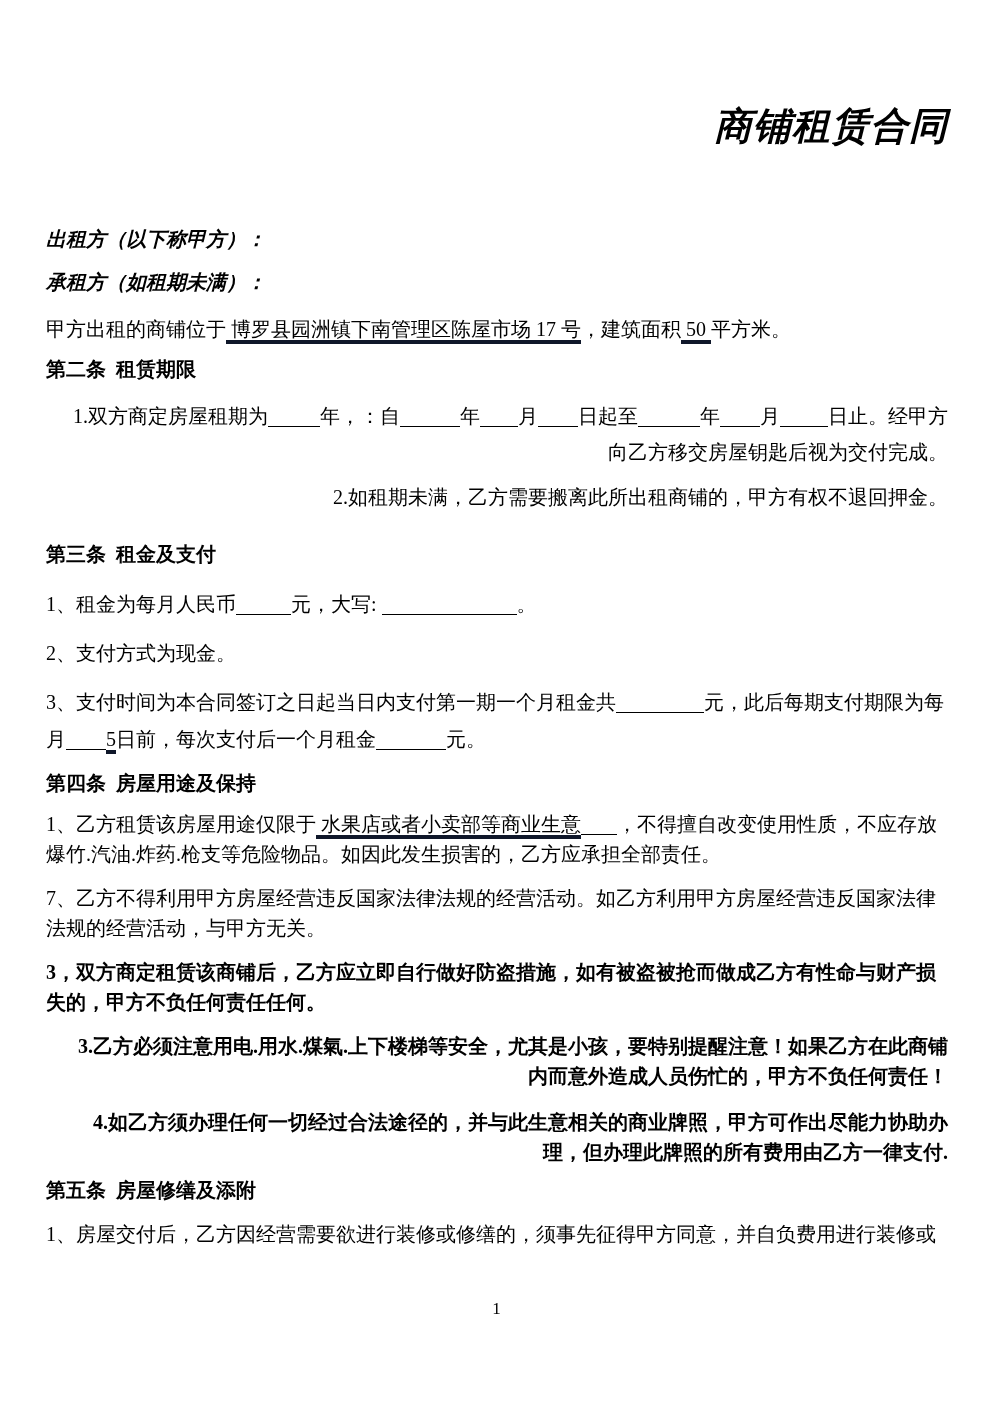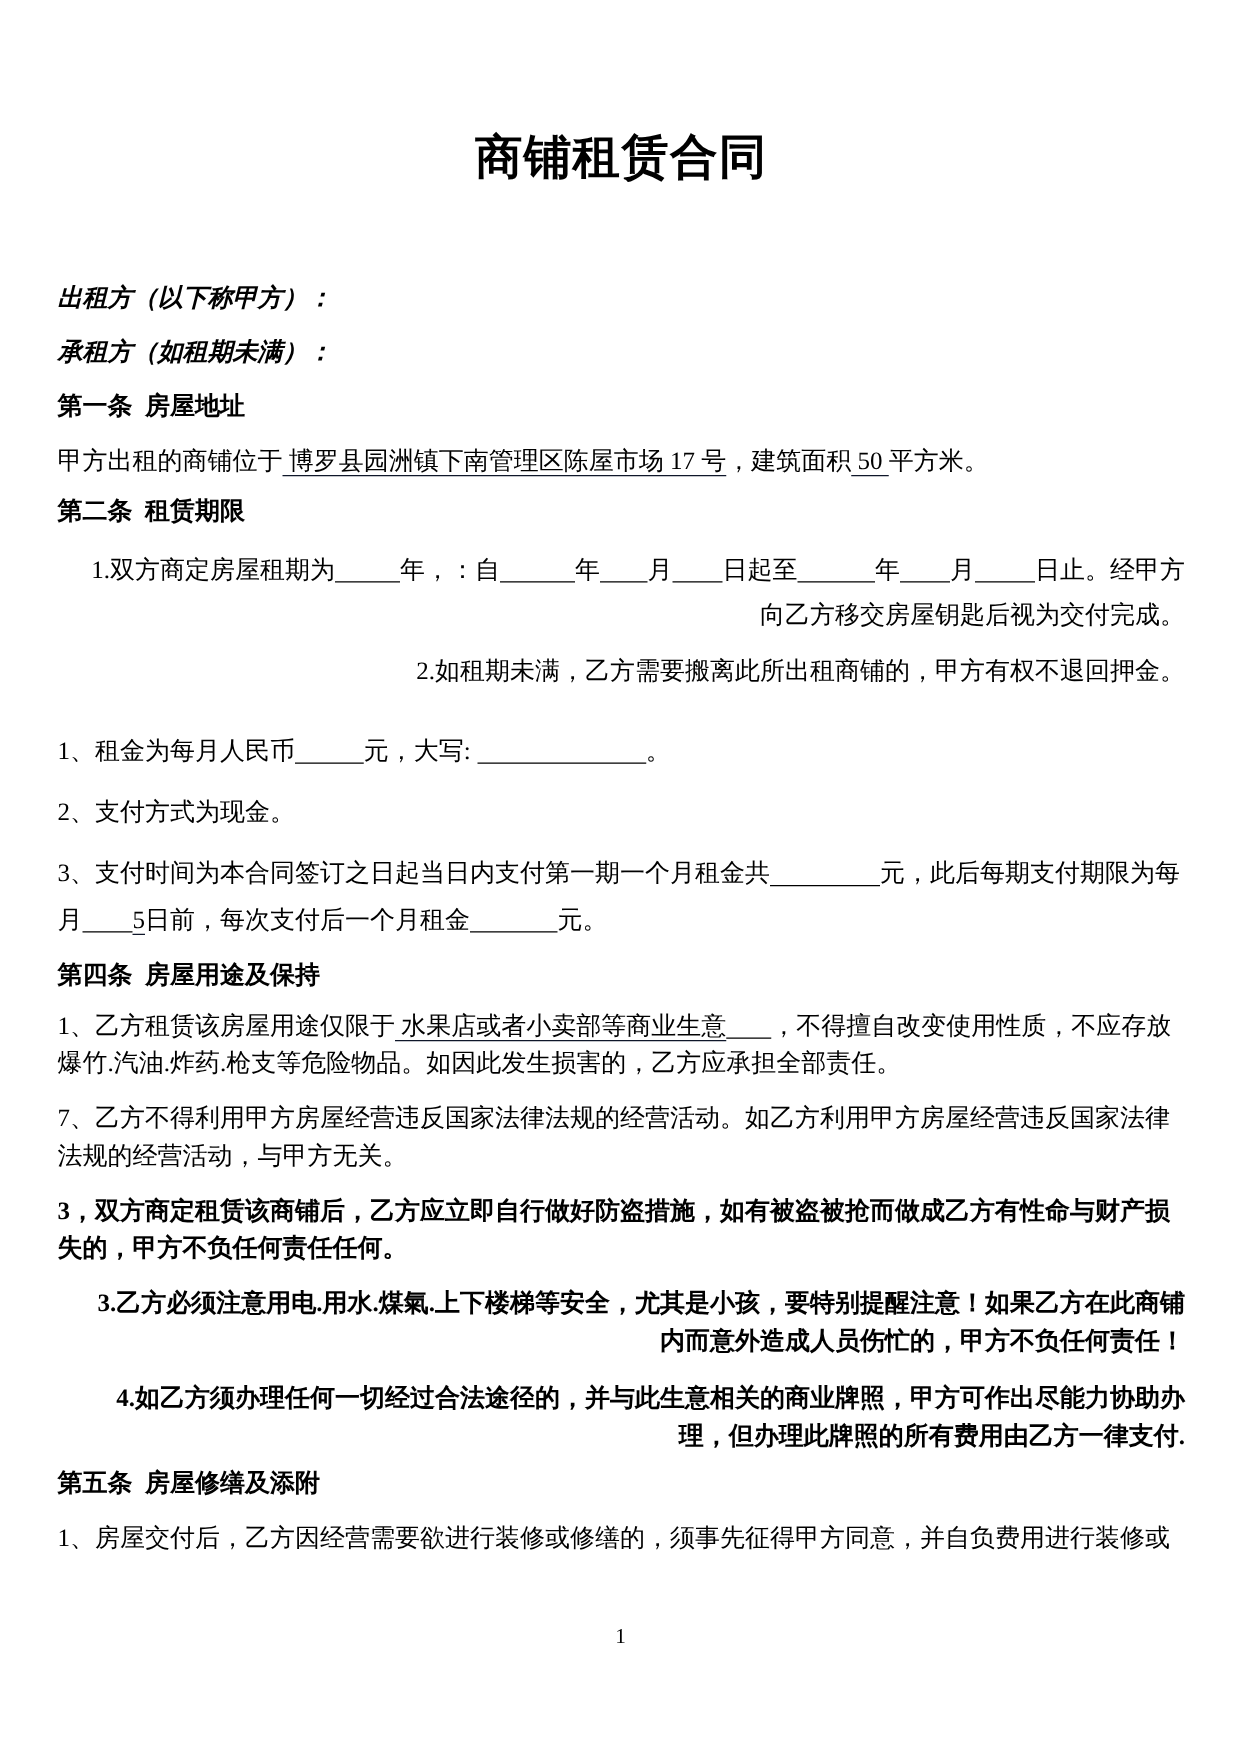--- a/index.html
+++ b/index.html
@@ -12,25 +12,26 @@
     color: #000000;
     font-family: "Liberation Serif", "DejaVu Serif", serif;
     font-size: 20px;
     position: relative;
     padding: 96px 45px 0 46px;
     overflow: hidden;
   }
   .title {
     font-size: 38px;
     font-weight: bold;
-    text-align: center;
+    text-align: right;
     letter-spacing: 1px;
     margin: 0 0 72px 0;
     line-height: 60px;
     white-space: pre-wrap;
+    font-style: italic;
   }
   .party {
     font-weight: bold;
     margin: 0 0 21px 0;
     line-height: 22px;
     white-space: pre-wrap;
     font-style: italic;
   }
   .intro {
     margin: 0 0 24px 0;
@@ -54,21 +55,21 @@
     padding-left: 29px;
     text-indent: -29px;
     margin: 0 0 9px 0;
     line-height: 36px;
     white-space: pre-wrap;
     text-align: right;
   }
   .li30 { line-height: 30px; }
   .num { display: inline-block; width: 29px; text-indent: 0; }
   .bold { font-weight: bold; }
-  .u { border-bottom: 1px solid #0f172a; white-space: pre-wrap; }
+  .u { border-bottom: 4px solid #0f172a; white-space: pre-wrap; }
   .blank {
     display: inline-block;
     border-bottom: 1px solid #000;
     height: 21px;
     vertical-align: -4px;
   }
   .mb30 { margin-bottom: 30px; }
   .mb16 { margin-bottom: 16px; }
   .pagenum {
     position: absolute;
@@ -84,27 +85,27 @@
 <body>
 
 <div class="page">
 
   <h1 class="title">商铺租赁合同</h1>
 
   <p class="party">出租方（以下称甲方）：</p>
   <p class="party">承租方（如租期未满）：</p>
 
 
-  <h2 class="sec">第一条  房屋地址</h2>
   <p class="body mb16"><span>甲方出租的商铺位于</span><span class="u"> 博罗县园洲镇下南管理区陈屋市场 17 号</span><span>，建筑面积</span><span class="u"> 50 </span><span>平方米。</span></p>
 
   <h2 class="sec mb30">第二条  租赁期限</h2>
   <div class="li"><span class="num">1.</span><span>双方商定房屋租期为</span><span class="blank" style="width:52px"></span><span>年，：自</span><span class="blank" style="width:60px"></span><span>年</span><span class="blank" style="width:38px"></span><span>月</span><span class="blank" style="width:40px"></span><span>日起至</span><span class="blank" style="width:62px"></span><span>年</span><span class="blank" style="width:40px"></span><span>月</span><span class="blank" style="width:48px"></span><span>日止。经甲方向乙方移交房屋钥匙后视为交付完成。</span></div>
   <div class="li" style="margin-bottom:28px"><span class="num">2.</span><span>如租期未满，乙方需要搬离此所出租商铺的，甲方有权不退回押金。</span></div>
 
+  <h2 class="sec" style="margin-bottom:20px">第三条  租金及支付</h2>
   <p class="body sp"><span>1、租金为每月人民币</span><span class="blank" style="width:55px"></span><span>元，大写: </span><span class="blank" style="width:135px"></span><span>。</span></p>
   <p class="body sp">2、支付方式为现金。</p>
   <p class="body sp" style="margin-bottom:14px"><span>3、支付时间为本合同签订之日起当日内支付第一期一个月租金共</span><span class="blank" style="width:88px"></span><span>元，此后每期支付期限为每月</span><span class="blank" style="width:40px"></span><span class="u">5</span><span>日前，每次支付后一个月租金</span><span class="blank" style="width:70px"></span><span>元。</span></p>
 
   <h2 class="sec" style="margin-bottom:14px">第四条  房屋用途及保持</h2>
   <p class="body"><span>1、乙方租赁该房屋用途仅限于</span><span class="u"> 水果店或者小卖部等商业生意</span><span class="blank" style="width:36px"></span><span>，不得擅自改变使用性质，不应存放爆竹.汽油.炸药.枪支等危险物品。如因此发生损害的，乙方应承担全部责任。</span></p>
   <p class="body">7、乙方不得利用甲方房屋经营违反国家法律法规的经营活动。如乙方利用甲方房屋经营违反国家法律法规的经营活动，与甲方无关。</p>
   <p class="body bold">3，双方商定租赁该商铺后，乙方应立即自行做好防盗措施，如有被盗被抢而做成乙方有性命与财产损失的，甲方不负任何责任任何。</p>
   <div class="li li30 bold" style="margin-bottom:16px"><span class="num">3.</span><span>乙方必须注意用电.用水.煤氣.上下楼梯等安全，尤其是小孩，要特别提醒注意！如果乙方在此商铺内而意外造成人员伤忙的，甲方不负任何责任！</span></div>
   <div class="li li30 bold" style="margin-bottom:12px"><span class="num">4.</span><span>如乙方须办理任何一切经过合法途径的，并与此生意相关的商业牌照，甲方可作出尽能力协助办理，但办理此牌照的所有费用由乙方一律支付.</span></div>

